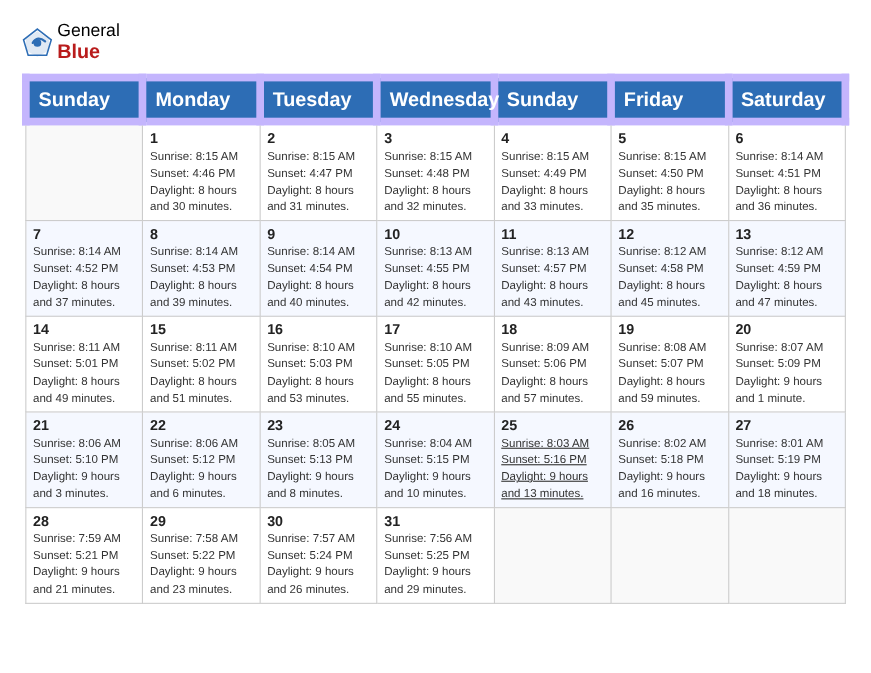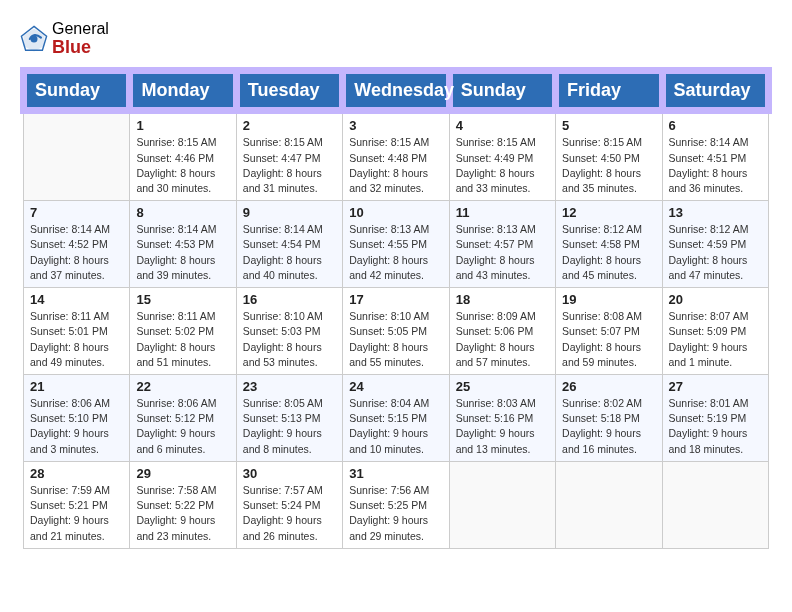--- a/index.html
+++ b/index.html
@@ -270,21 +270,21 @@
 Daylight: 9 hours and 8 minutes.</div>
         </td>
         <td>
           <div class="day-number">24</div>
           <div class="day-info" style="white-space: pre-line;">Sunrise: 8:04 AM
 Sunset: 5:15 PM
 Daylight: 9 hours and 10 minutes.</div>
         </td>
         <td>
           <div class="day-number">25</div>
-          <div class="day-info" style="white-space: pre-line;">Sunrise: 8:03 AM
+          <div class="day-info" style="white-space: pre-line; text-decoration: underline;">Sunrise: 8:03 AM
 Sunset: 5:16 PM
 Daylight: 9 hours and 13 minutes.</div>
         </td>
         <td>
           <div class="day-number">26</div>
           <div class="day-info" style="white-space: pre-line;">Sunrise: 8:02 AM
 Sunset: 5:18 PM
 Daylight: 9 hours and 16 minutes.</div>
         </td>
         <td>

